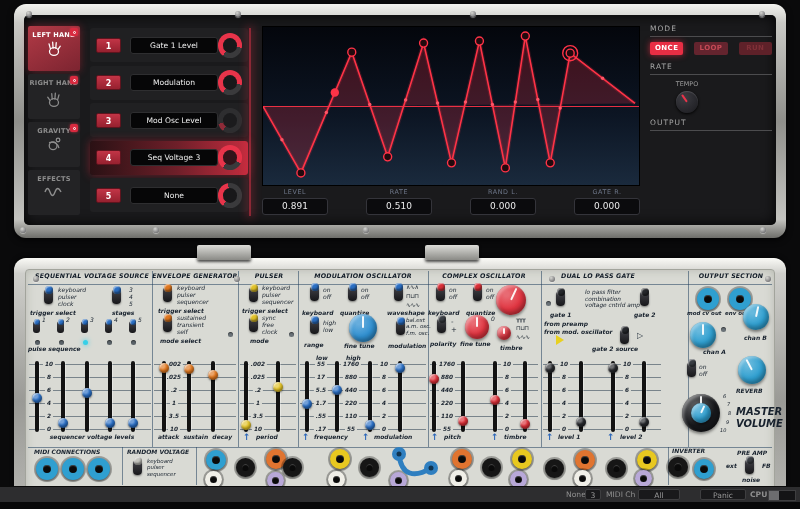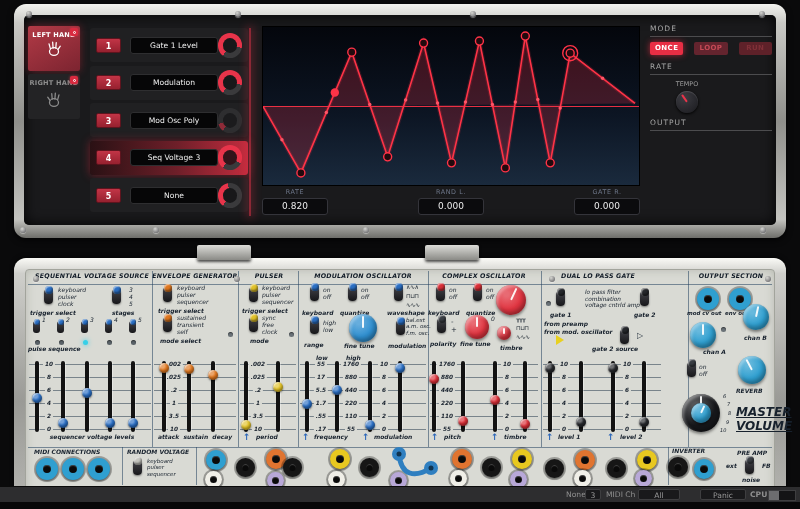--- a/index.html
+++ b/index.html
@@ -155,36 +155,56 @@
       <span class="tab-label">RIGHT HAND</span>
       <span class="tab-icon" style="display:inline-block;transform:scaleX(-1)">
         <svg viewBox="0 0 22 20" width="22" height="18">
             <g stroke-linecap="round">
               <path d="M7 11 L5.5 5.5 M10 10 L9.5 3.5 M13 10 L13.5 4 M15.5 11.5 L18 8"></path>
               <ellipse cx="11" cy="14" rx="5" ry="4.3"></ellipse>
             </g>
           </svg>
       </span>
     </div>
+    <div class="tab">
+      <div class="badge"></div>
+      <span class="tab-label">GRAVITY</span>
+      <span class="tab-icon">
+        <svg viewBox="0 0 20 20" width="20" height="18">
+            <circle cx="9" cy="12" r="4.3"></circle>
+            <circle cx="14.5" cy="5.5" r="2"></circle>
+            <path d="M4.5 8.5 A8 8 0 0 1 15.5 14.5"></path>
+          </svg>
+      </span>
+    </div>
+    <div class="tab">
+      
+      <span class="tab-label">EFFECTS</span>
+      <span class="tab-icon">
+        <svg viewBox="0 0 22 14" width="22" height="14">
+            <path d="M2 8 q2.5 -7 5 0 q2.5 7 5 0 q2.5 -7 6 0"></path>
+          </svg>
+      </span>
+    </div>
   </div>
 
   <div class="slots">
     <div class="slot">
       <div class="slot-num">1</div>
       <div class="slot-label">Gate 1  Level</div>
       <div class="slot-knob" style="--a: 245.99999999999997deg;"></div>
     </div>
     <div class="slot">
       <div class="slot-num">2</div>
       <div class="slot-label">Modulation</div>
       <div class="slot-knob" style="--a: 245.99999999999997deg;"></div>
     </div>
     <div class="slot">
       <div class="slot-num">3</div>
-      <div class="slot-label">Mod Osc Poly</div>
+      <div class="slot-label">Mod Osc Level</div>
       <div class="slot-knob" style="opacity: 0.55; --a: 39deg;"></div>
     </div>
     <div class="slot sel">
       <div class="slot-num">4</div>
       <div class="slot-label">Seq Voltage 3</div>
       <div class="slot-knob" style="--a: 264deg;"></div>
     </div>
     <div class="slot">
       <div class="slot-num">5</div>
       <div class="slot-label">None</div>
@@ -219,22 +239,26 @@
         <circle cx="243" cy="140" r="4" fill="#220a0e" stroke="#ff3347" stroke-width="1.4"></circle>
         <circle cx="263" cy="9" r="4" fill="#220a0e" stroke="#ff3347" stroke-width="1.4"></circle>
         <circle cx="288" cy="135" r="4" fill="#220a0e" stroke="#ff3347" stroke-width="1.4"></circle>
         <circle cx="308" cy="26" r="4" fill="#220a0e" stroke="#ff3347" stroke-width="1.4"></circle>
         <circle cx="308" cy="26" r="7.5" fill="none" stroke="#ff3347" stroke-width="1.4"></circle>
         <circle cx="72" cy="65" r="4.2" fill="#ff3347"></circle>
       </svg>
   </div>
   <div class="readouts">
     <div class="ro">
+      <div class="ro-label">LEVEL</div>
+      <div class="ro-box">0.891</div>
+    </div>
+    <div class="ro">
       <div class="ro-label">RATE</div>
-      <div class="ro-box">0.820</div>
+      <div class="ro-box">0.510</div>
     </div>
     <div class="ro">
       <div class="ro-label">RAND L.</div>
       <div class="ro-box">0.000</div>
     </div>
     <div class="ro">
       <div class="ro-label">GATE R.</div>
       <div class="ro-box">0.000</div>
     </div>
   </div>
@@ -618,21 +642,21 @@
       <div class="e-knob" style="width: 28px; height: 28px; background: radial-gradient(circle at 35% 30%, rgba(255, 255, 255, 0.267) 8%, rgb(47, 159, 208) 55%) rgb(47, 159, 208); --r: -28deg; left: 738px; top: 356px;">
         <i></i>
       </div>
       <div class="e-lbl" style="font-weight: 700; left: 736px; top: 388px;">REVERB</div>
       <div class="e-knob" style="width: 38px; height: 38px; background: radial-gradient(circle at 35% 30%, rgba(255, 255, 255, 0.267) 8%, rgb(23, 24, 27) 55%) rgb(23, 24, 27); --r: 0deg; left: 682px; top: 394px;">
         <i></i>
       </div>
       <div class="e-knob" style="width: 20px; height: 20px; background: radial-gradient(circle at 35% 30%, rgba(255, 255, 255, 0.267) 8%, rgb(47, 159, 208) 55%) rgb(47, 159, 208); --r: 25deg; left: 691px; top: 403px;">
         <i></i>
       </div>
-      <div class="e-lbl" style="font-size: 12px; font-weight: 700; left: 736px; top: 406px; text-decoration: underline;">MASTER
+      <div class="e-lbl" style="font-size: 10px; font-weight: 700; left: 736px; top: 406px;">MASTER
 VOLUME</div>
       <div class="e-lbl" style="font-size: 5px; left: 723px; top: 394px;">6</div>
       <div class="e-lbl" style="font-size: 5px; left: 727px; top: 402px;">7</div>
       <div class="e-lbl" style="font-size: 5px; left: 728px; top: 411px;">8</div>
       <div class="e-lbl" style="font-size: 5px; left: 726px; top: 420px;">9</div>
       <div class="e-lbl" style="font-size: 5px; left: 720px; top: 428px;">10</div>
       <div class="e-hline" style="left: 28px; top: 447px; width: 744px;"></div>
       <div class="e-lbl" style="font-weight: 700; left: 34px; top: 449px;">MIDI CONNECTIONS</div>
       <div class="e-jack" style="width: 22px; height: 22px; box-sizing: border-box; border: 7px solid rgb(47, 159, 208); left: 36px; top: 458px;"></div>
       <div class="e-jack" style="width: 22px; height: 22px; box-sizing: border-box; border: 7px solid rgb(47, 159, 208); left: 62px; top: 458px;"></div>

